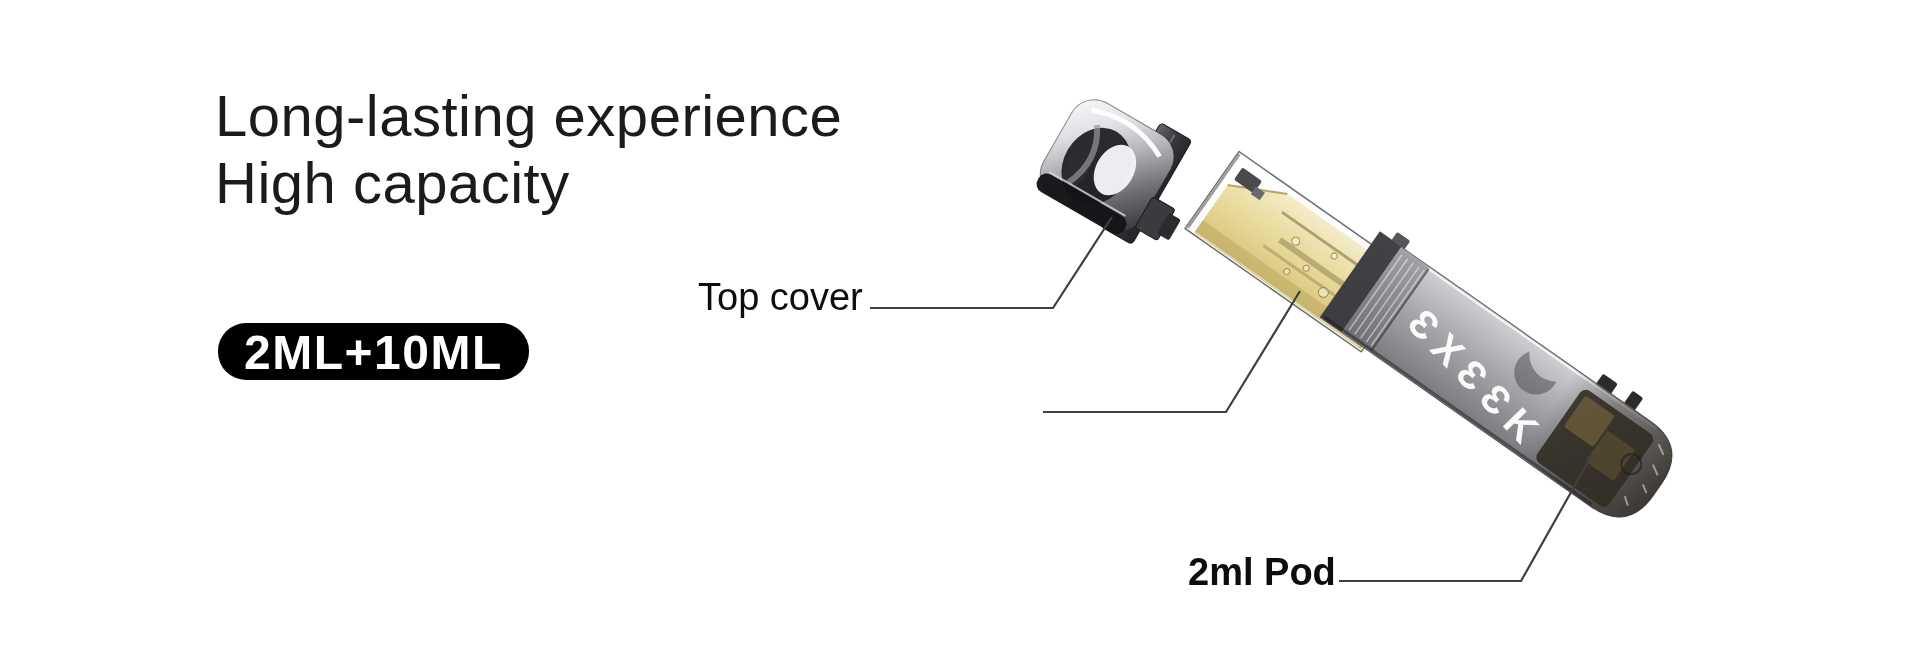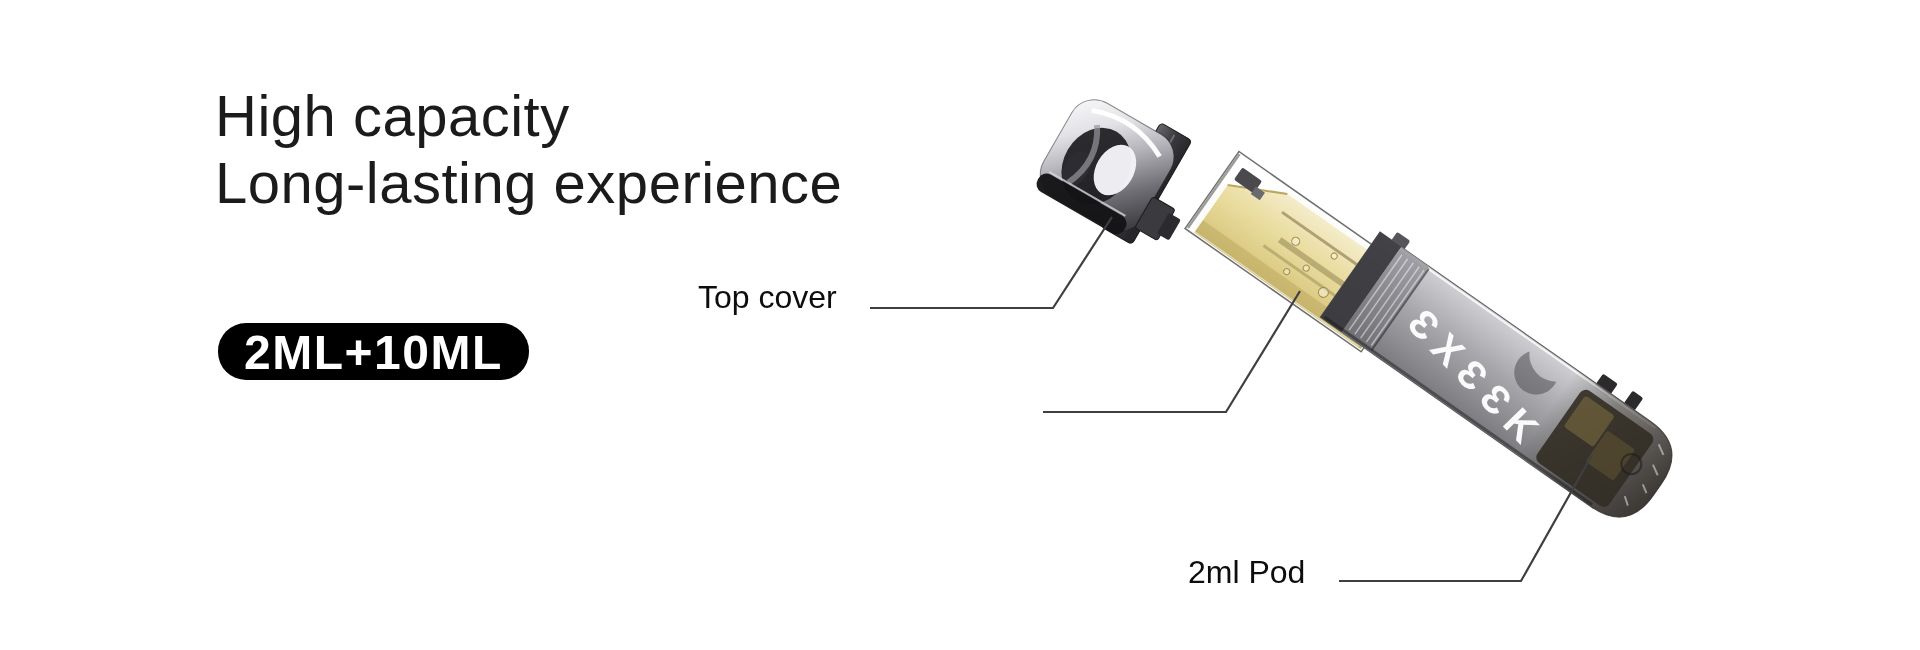--- a/index.html
+++ b/index.html
@@ -33,29 +33,29 @@
     background: var(--badge_bg, #000);
     color: var(--badge_text, #fff);
     border-radius: 28px;
     font-size: 48px;
     font-weight: 700;
     letter-spacing: 1.5px;
     white-space: nowrap;
   }
   .callout-label {
     position: absolute;
-    font-size: 32px;
+    font-size: 38px;
     line-height: 39px;
     font-weight: 400;
     color: var(--label_color, #0d0d0d);
     white-space: nowrap;
   }
   .label-top-cover { left: 698px; top: 278px; }
   .label-refill    { left: 693px; top: 379px; }
-  .label-pod       { left: 1188px; top: 553px; }
+  .label-pod       { left: 1188px; top: 553px; font-weight: bold; }
   .device-svg {
     position: absolute;
     left: 0; top: 0;
     pointer-events: none;
   }
   .leader {
     fill: none;
     stroke: var(--leader_line_color, #3f3f3f);
     stroke-width: 2.2;
     stroke-linejoin: miter;
@@ -68,22 +68,22 @@
     fill: var(--brand_text_color, #ffffff);
     opacity: 0.96;
   }
 </style>
 </head>
 <body>
 
 <div class="canvas">
 
   <div class="headline">
+    <div>Long-lasting experience</div>
     <div>High capacity</div>
-    <div>Long-lasting experience</div>
   </div>
 
   <div class="badge">2ML+10ML</div>
 
   <div class="callout-label label-top-cover">Top cover</div>
   <div class="callout-label label-pod">2ml Pod</div>
 
   <svg class="device-svg" width="1920" height="650" viewBox="0 0 1920 650">
     <defs>
       <linearGradient id="gradChrome" x1="0" y1="0" x2="1" y2="1">

